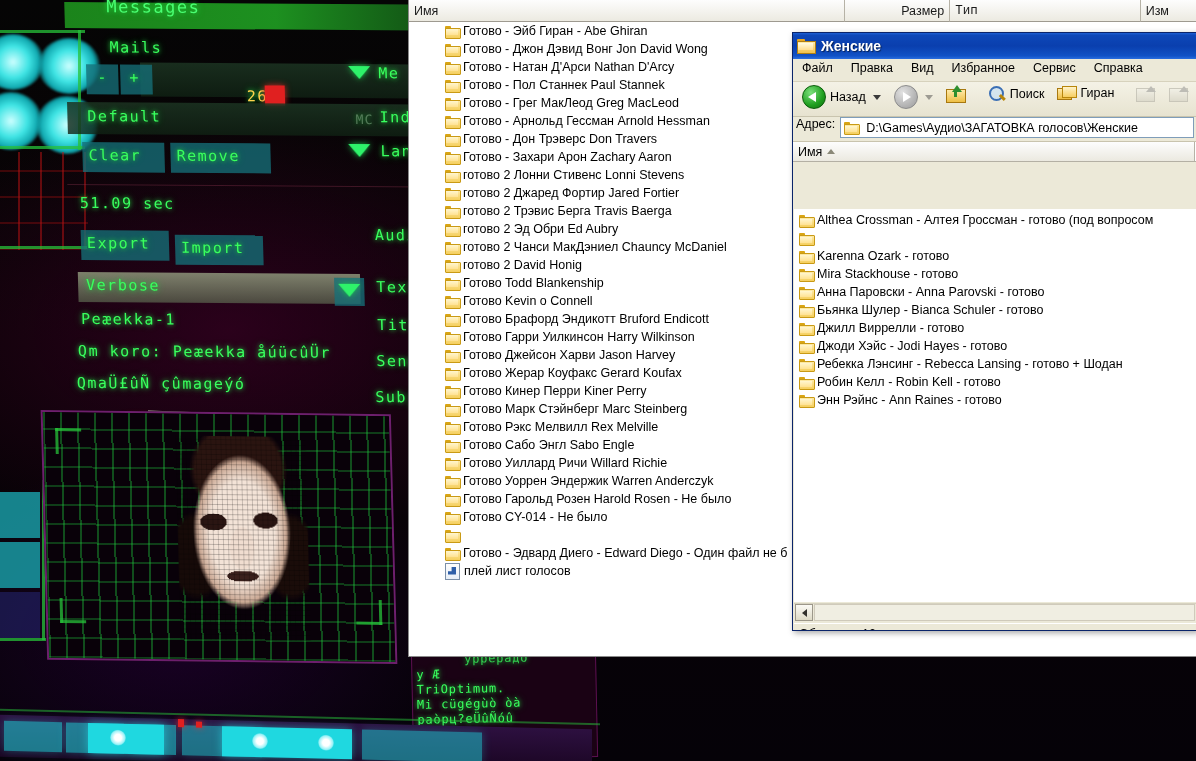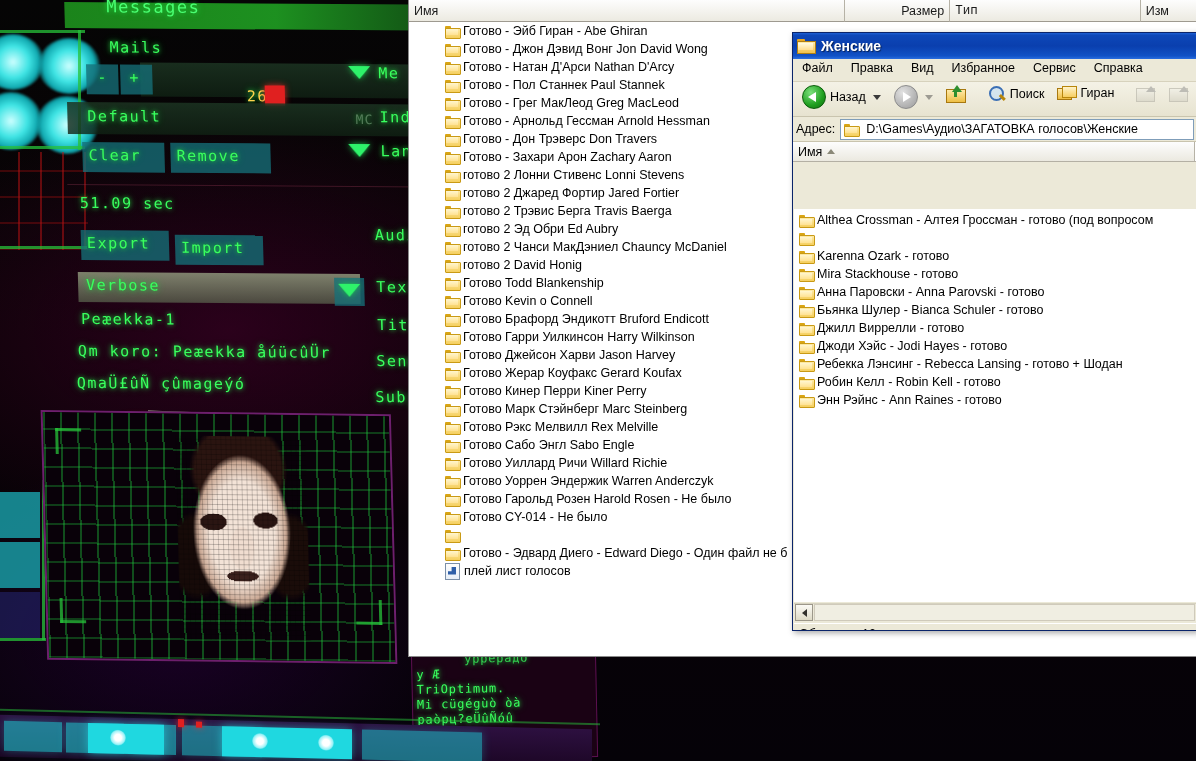--- a/index.html
+++ b/index.html
@@ -240,21 +240,21 @@
   .magnify .lens{position:absolute;left:1px;top:1px;width:11px;height:11px;border-radius:50%;border:2px solid #3b6fb5;background:rgba(190,220,250,.55);}
   .magnify .hnd{position:absolute;left:11px;top:11px;width:7px;height:2.5px;background:#b8860b;transform:rotate(45deg);}
   .foldersicon{position:relative;width:19px;height:16px;flex:0 0 auto;}
   .foldersicon .b1{position:absolute;left:0;top:3px;width:13px;height:10px;background:linear-gradient(180deg,#ffe9a8,#edbc40);border:1px solid #a8780f;}
   .foldersicon .b2{position:absolute;left:5px;top:1px;width:13px;height:10px;background:linear-gradient(180deg,#fff3c9,#f6ce61);border:1px solid #b8860b;}
   .greyicon{position:relative;width:20px;height:17px;flex:0 0 auto;opacity:.5;}
   .greyicon .bd{position:absolute;left:0;top:3px;width:17px;height:12px;background:linear-gradient(180deg,#f2f1ea,#cfcdc0);border:1px solid #a6a49a;}
   .greyicon .ar{position:absolute;left:10px;top:1px;width:0;height:0;border-left:5px solid transparent;border-right:5px solid transparent;border-bottom:6px solid #8b8b8b;}
 
   #addrbar{
-    height:24px;display:flex;align-items:center;gap:5px;padding:0 3px;
+    height:24px;display:flex;gap:5px;padding:0 3px;
     background:#ece9d8;border-bottom:1px solid #c9c4ae;font-size:12.5px;color:#000;
   }
   #addrfield{
     flex:1;height:19px;background:#fff;border:1px solid #7f9db9;
     display:flex;align-items:center;gap:4px;padding:0 3px;font-size:12.5px;overflow:hidden;white-space:nowrap;
   }
   #list-header{
     height:19px;display:flex;background:#fff;border-bottom:1px solid #b4b0a4;
   }
   .lh{

